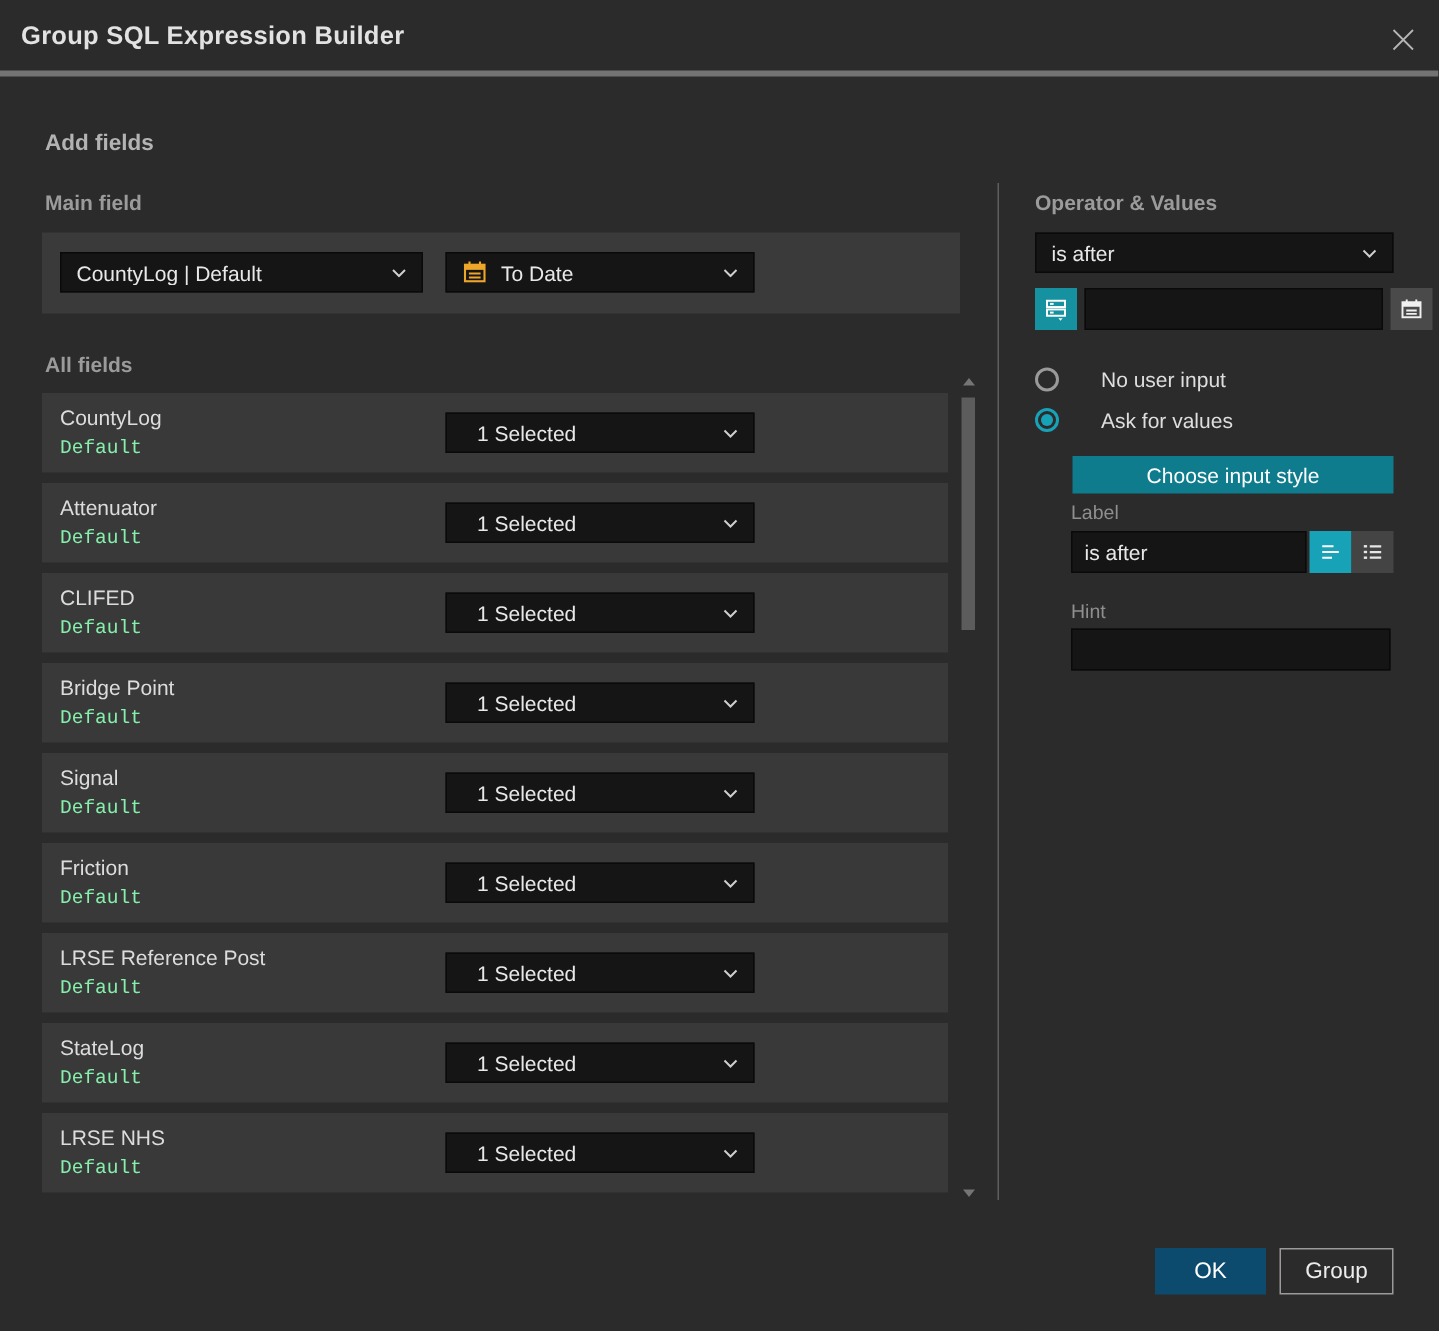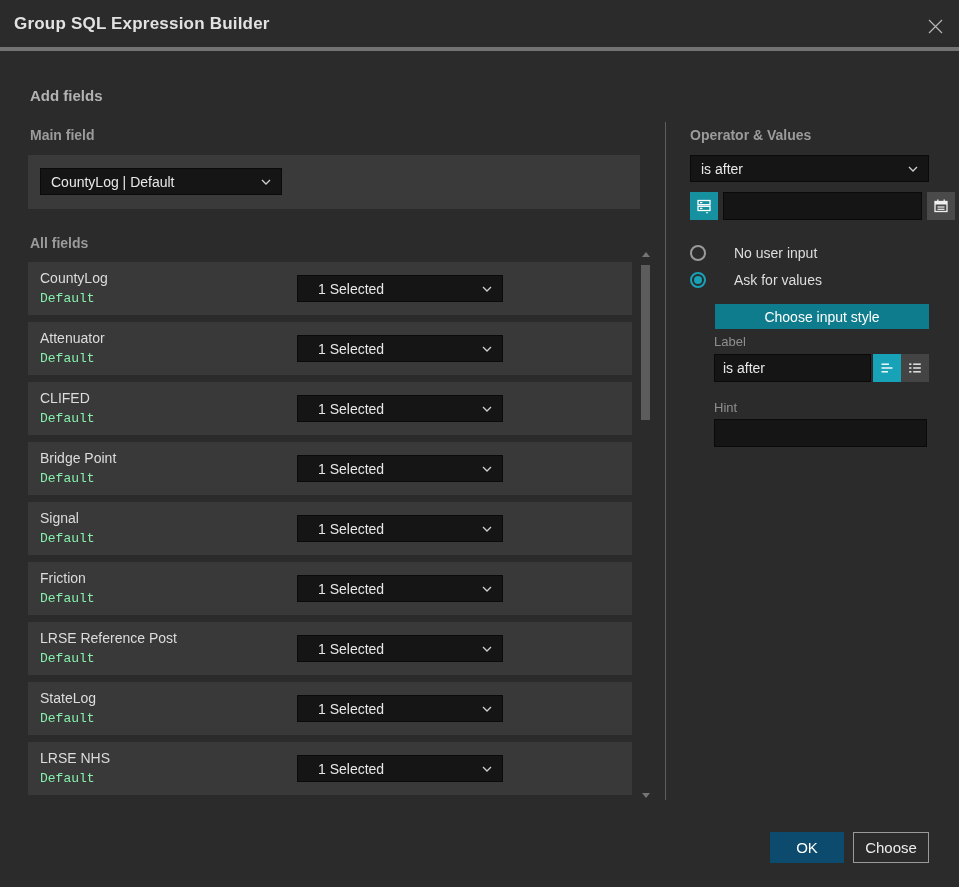--- a/index.html
+++ b/index.html
@@ -104,20 +104,38 @@
 
 <div class="main-panel">
   <div class="dd main-dd1">
     <span class="dd-text">CountyLog | Default</span>
     <span class="chev">
       <svg width="10" height="6" viewBox="0 0 10 6">
           <path d="M1 1 L5 5 L9 1" stroke="currentColor" stroke-width="1.3" fill="none"></path>
         </svg>
     </span>
   </div>
+  <div class="dd main-dd2">
+    <span class="cal-amber">
+      <svg width="17" height="17" viewBox="0 0 17 17">
+        <rect x="2" y="3.5" width="13" height="11" fill="none" stroke="currentColor" stroke-width="1.4"></rect>
+        <rect x="2" y="3.5" width="13" height="3.4" fill="currentColor"></rect>
+        <line x1="5" y1="1.4" x2="5" y2="3.5" stroke="currentColor" stroke-width="1.4"></line>
+        <line x1="12" y1="1.4" x2="12" y2="3.5" stroke="currentColor" stroke-width="1.4"></line>
+        <line x1="4.6" y1="9.3" x2="12.4" y2="9.3" stroke="currentColor" stroke-width="1.3"></line>
+        <line x1="4.6" y1="12" x2="12.4" y2="12" stroke="currentColor" stroke-width="1.3"></line>
+      </svg>
+    </span>
+    <span class="dd-text">To Date</span>
+    <span class="chev">
+      <svg width="10" height="6" viewBox="0 0 10 6">
+          <path d="M1 1 L5 5 L9 1" stroke="currentColor" stroke-width="1.3" fill="none"></path>
+        </svg>
+    </span>
+  </div>
 </div>
 
 <div class="h2" style="left:30px; top:235px;">All fields</div>
 
 <div class="list" id="field-list">
   <div class="row">
     <div class="row-name">CountyLog</div>
     <div class="row-sub">Default</div>
     <div class="dd row-dd">
       <span class="dd-text">1 Selected</span>
@@ -306,13 +324,13 @@
       <line x1="5.2" y1="7" x2="12.8" y2="7" stroke="currentColor" stroke-width="1.5"></line>
       <line x1="5.2" y1="10.8" x2="12.8" y2="10.8" stroke="currentColor" stroke-width="1.5"></line>
     </svg>
   </div>
 </div>
 
 <div class="cap" style="left:714px; top:400px;">Hint</div>
 <input class="tbox hint-input" type="text" value="" style="">
 
 <button class="ok-btn">OK</button>
-<button class="cancel-btn">Choose</button>
+<button class="cancel-btn">Group</button>
 
 </body></html>

